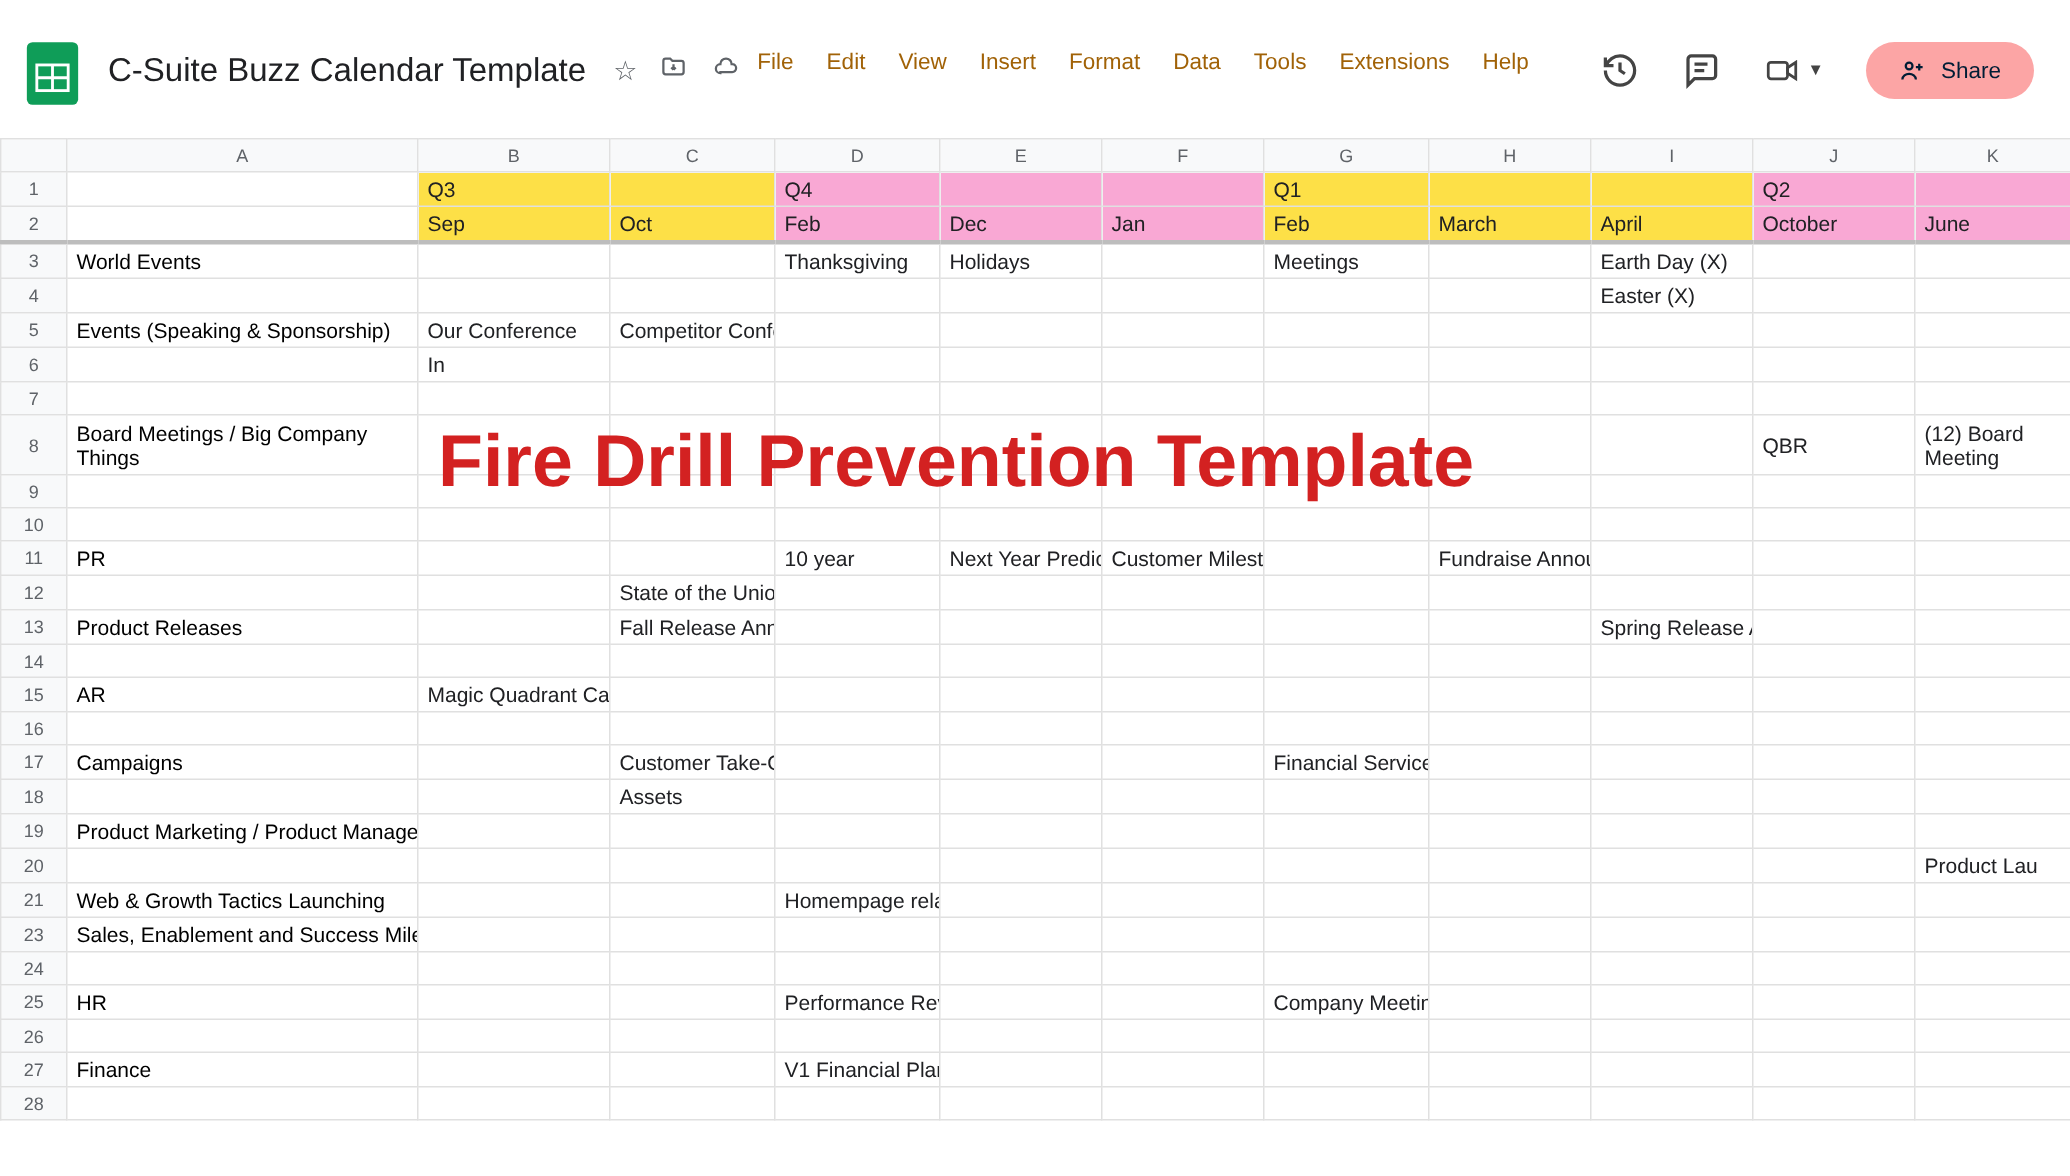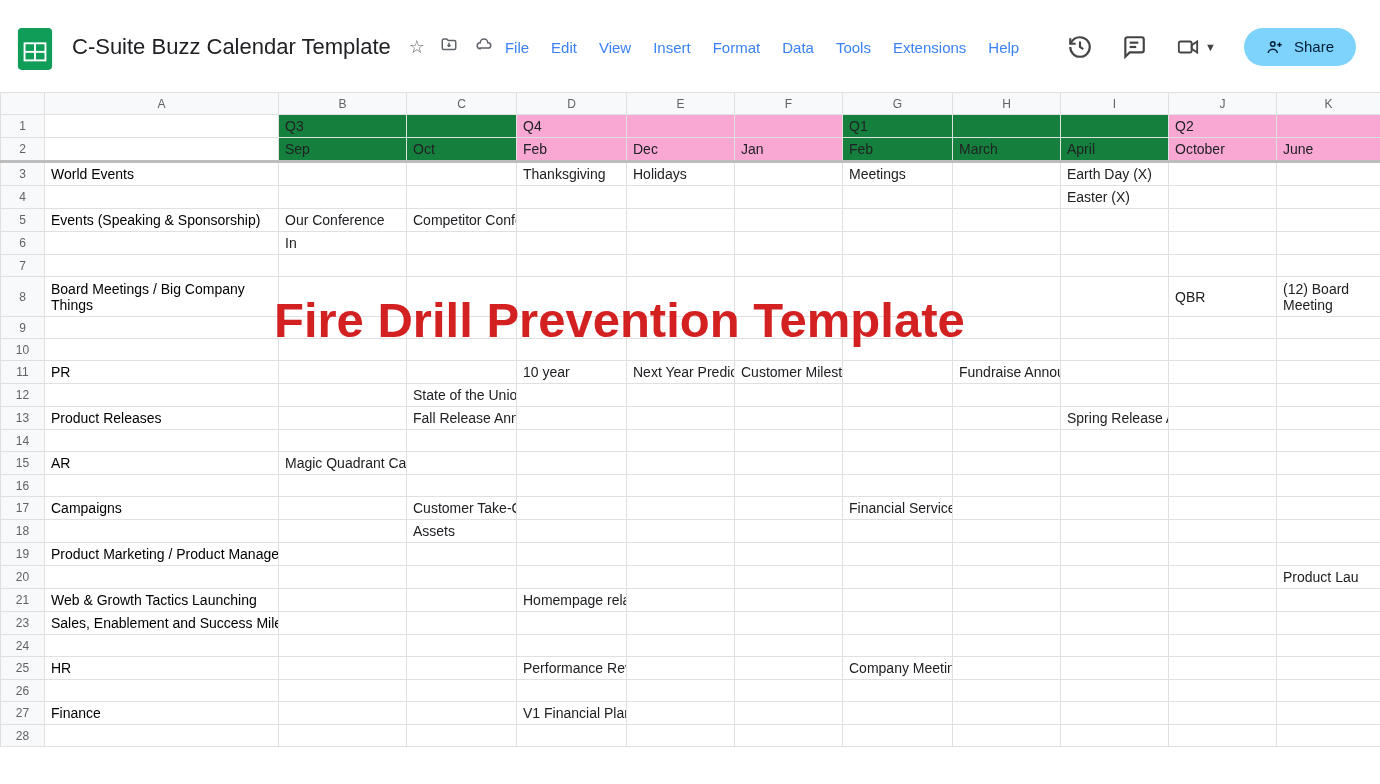--- a/index.html
+++ b/index.html
@@ -8,46 +8,46 @@
 
   
   .titlebar { display: flex; align-items: center; padding: 8px 16px 0 16px; height: 86px; }
   .app-icon { width: 38px; height: 46px; margin-right: 14px; margin-top:4px; display:flex; align-items:center; justify-content:center; }
   .app-icon svg { width: 38px; height: 46px; }
   .title-area { display: flex; flex-direction: row; }
   .title-row { display: flex; align-items: center; gap: 14px; height: 36px; }
   .doc-title { font-size: 22px; font-weight: 400; color: #202124; padding: 2px 4px; }
   .title-icons { display:flex; gap:14px; align-items:center; color:#5f6368; }
   .title-icons span { font-size: 18px; cursor:pointer; }
-  .menu-row { display: flex; gap: 2px; font-size: 15px; color:#3b82f6;align-items:center; }
+  .menu-row { display: flex; gap: 2px; font-size: 15px; color:#a16207; }
   .menu-item { padding: 4px 10px; border-radius:4px; cursor:pointer; }
   .right-actions { margin-left:auto; display:flex; align-items:center; gap:28px; padding-right:8px; }
   .right-actions .ic { color:#444; cursor:pointer; display:flex; align-items:center; }
-  .share-btn { background:#7dd3fc; border-radius:24px; padding:10px 22px; font-size:15px; display:flex; align-items:flex-start; gap:10px; font-weight:500; color:#001d35; cursor:pointer; }
+  .share-btn { background:#fca5a5; border-radius:24px; padding:10px 22px; font-size:15px; display:flex; align-items:center; gap:10px; font-weight:500; color:#001d35; cursor:pointer; }
 
   
   .sheet { position:absolute; top:92px; left:0; right:0; bottom:0; overflow:hidden; font-size:14px; }
   table { border-collapse: collapse; table-layout: fixed; width: 1380px; }
   th, td { border: 1px solid #e0e0e0; padding: 3px 6px; text-align: left; overflow: hidden; white-space: nowrap; text-overflow: clip; vertical-align: middle; height:22px; }
   th { background:#f8f9fa; font-weight:400; color:#5f6368; text-align:center; font-size:12px; }
   .rowhdr { background:#f8f9fa; text-align:center; color:#5f6368; font-size:12px; font-weight:400; }
   col.rownum { width:44px; }
   col.A { width:234px; }
   col.B { width:128px; }
   col.C { width:110px; }
   col.D { width:110px; }
   col.E { width:108px; }
   col.F { width:108px; }
   col.G { width:110px; }
   col.H { width:108px; }
   col.I { width:108px; }
   col.J { width:108px; }
   col.K { width:104px; }
   .bold { font-weight:700; color:#000; }
-  .q-odd { background:#15803d; }
+  .q-odd { background:#fde047; }
   .q-even { background:#f9a8d4; }
   tr.divider td { border-bottom:3px solid #bdbdbd; }
 
   
   .overlay-text { position:absolute; color:#d32121; font-weight:700; font-size:49px; pointer-events:none; white-space:nowrap; }
 
   .colA { font-weight:400; }
   .tallrow td { height:40px; vertical-align:middle; }
 </style>
 </head>
@@ -530,13 +530,13 @@
           <td></td>
           <td></td>
           <td></td>
           <td></td>
           <td></td>
         </tr>
       </tbody>
   </table>
 </div>
 
-<div class="overlay-text" style="left:274px; top:280px;margin-top:12px;">Fire Drill Prevention Template</div>
+<div class="overlay-text" style="left:292px; top:280px;">Fire Drill Prevention Template</div>
 
 </body></html>

